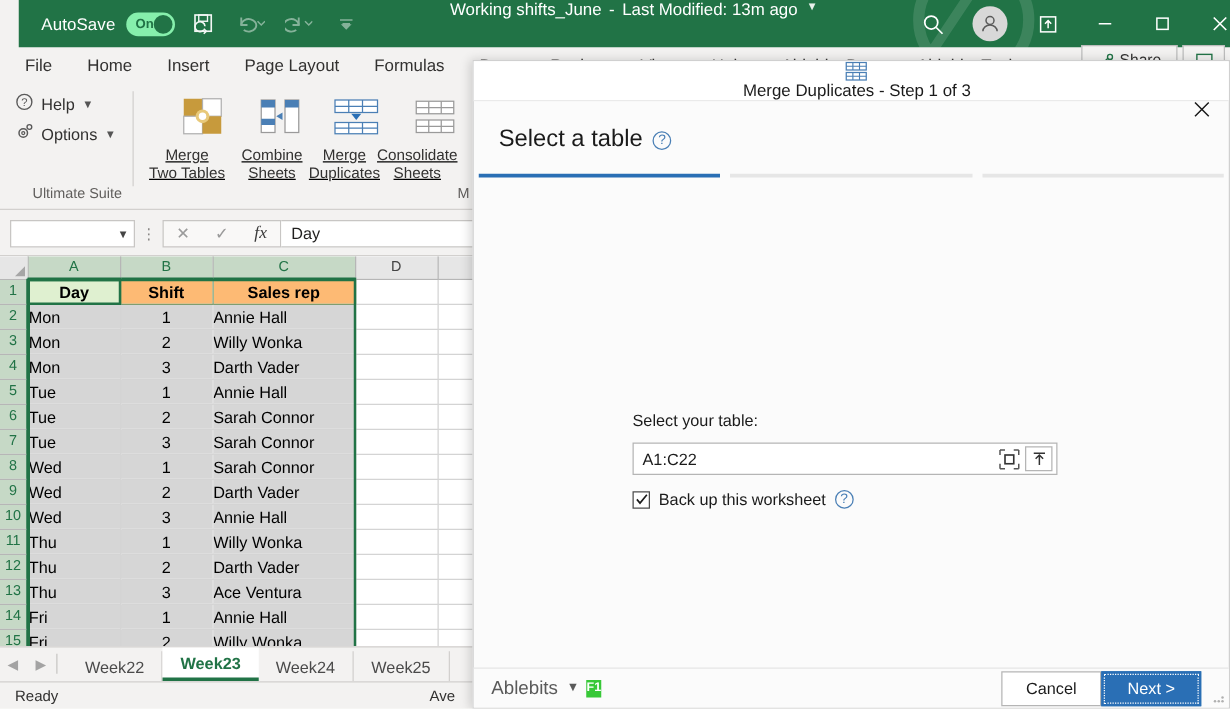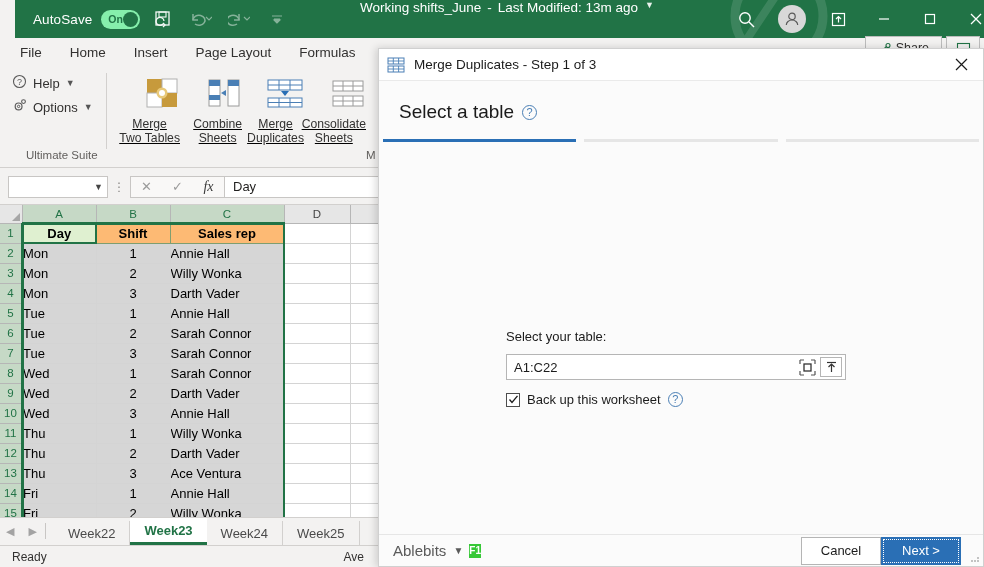--- a/index.html
+++ b/index.html
@@ -243,20 +243,21 @@
   .dialog {
     position: absolute; left: 378px; top: 48px; width: 606px; height: 519px;
     background: #fbfbfb;
     border: 1px solid #d0d0d0;
     box-shadow: -2px 0 8px rgba(0,0,0,.16);
     display: flex; flex-direction: column;
   }
   .dlg-title {
     height: 32px; background: #ffffff; display: flex; align-items: center;
     border-bottom: 1px solid #eaeaea;
+    flex-direction: column;
   }
   .dlg-title .ic { margin-left: 8px; display: flex; align-items: center; }
   .dlg-title .txt {
     margin-left: 9px; font-size: 13.5px; color: #1b1b1b;
   }
   .dlg-title .close {
     margin-left: auto; width: 44px; height: 32px; display: flex;
     align-items: center; justify-content: center; color: #1b1b1b; font-size: 17px;
   }
   .dlg-head {

